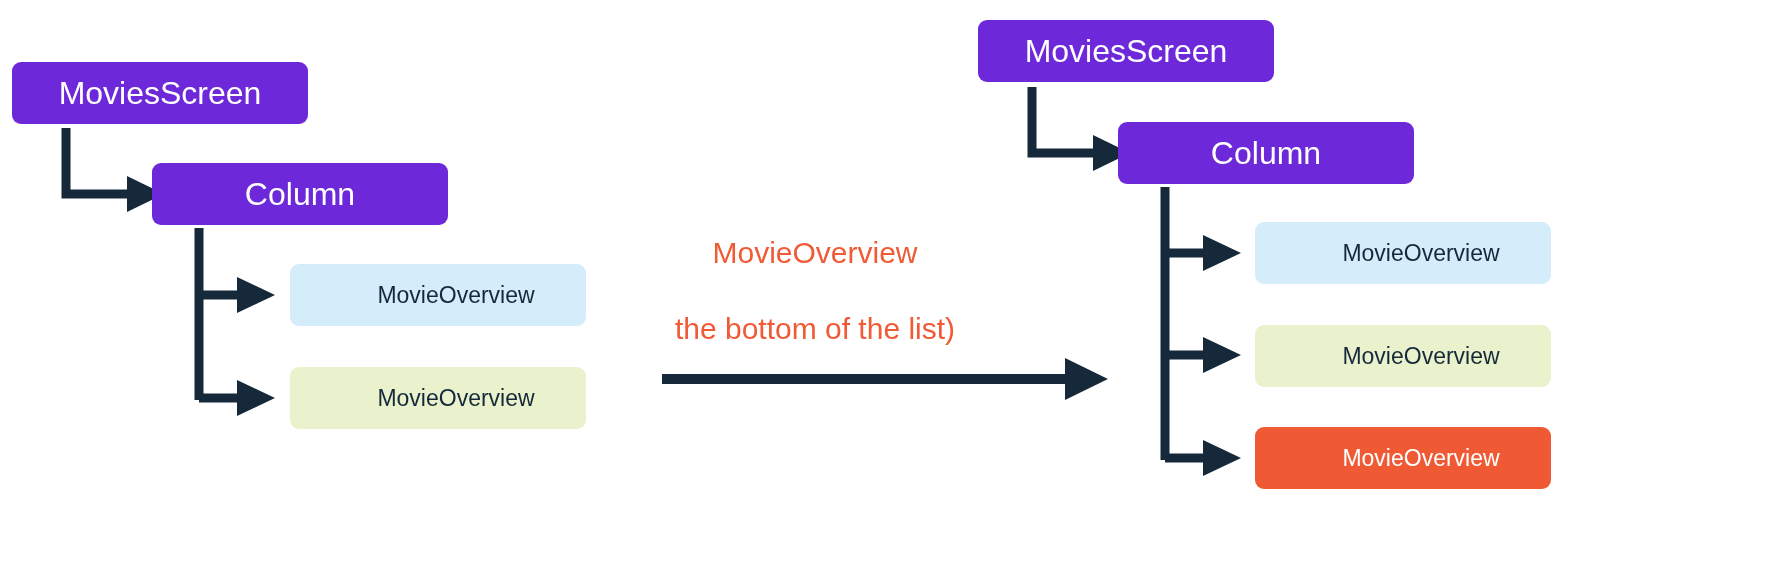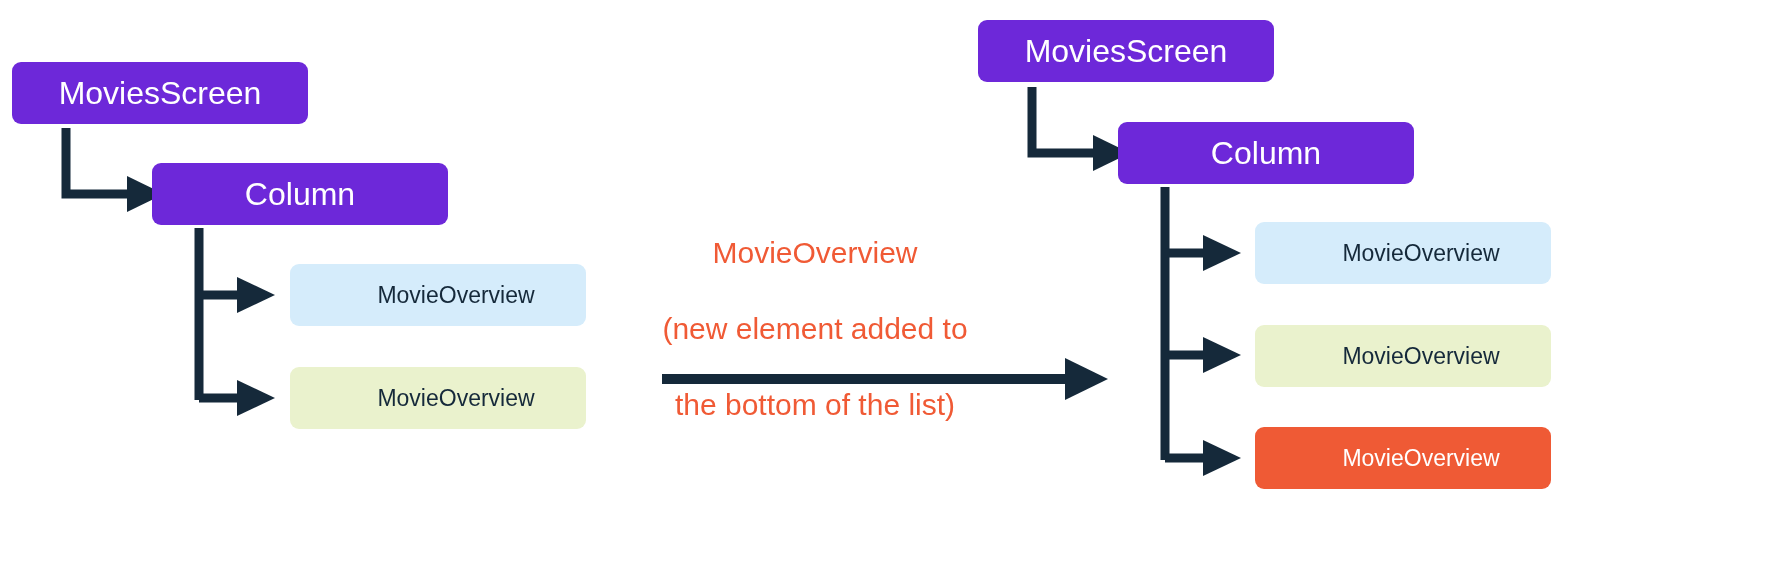--- a/index.html
+++ b/index.html
@@ -75,21 +75,20 @@
   <div class="node n-lblue f30" style="left:290px;top:264px;width:296px;height:62px;">
     <span>MovieOverview</span>
   </div>
 
   <div class="node n-lime f30" style="left:290px;top:367px;width:296px;height:62px;">
     <span>MovieOverview</span>
   </div>
 
   <div class="caption" style="left:655px;top:196px;width:320px;">
     <div>MovieOverview</div>
-    <div>(new element added to</div>
     <div>the bottom of the list)</div>
   </div>
 
   <div class="node n-green f32" style="left:978px;top:20px;width:296px;height:62px;">
     <span>MoviesScreen</span>
   </div>
 
   <div class="node n-blue f32" style="left:1118px;top:122px;width:296px;height:62px;">
     <span>Column</span>
   </div>

